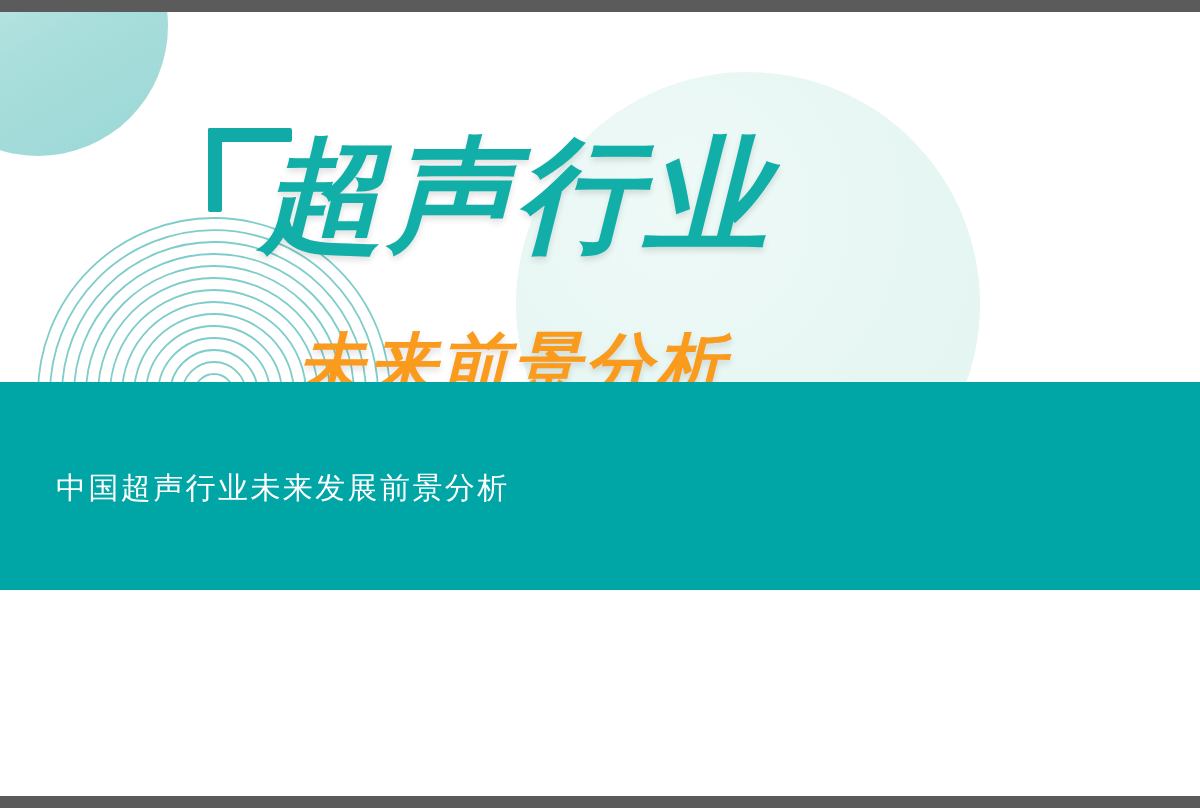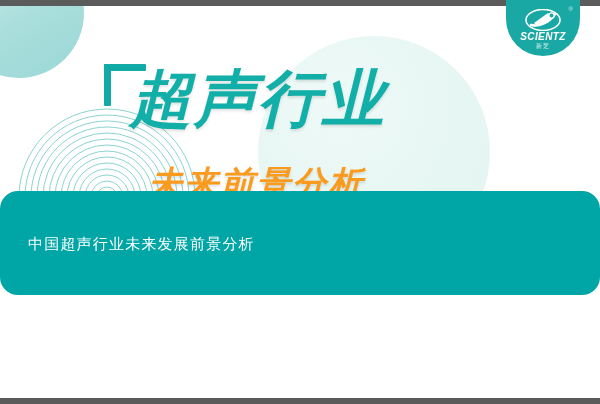--- a/index.html
+++ b/index.html
@@ -146,21 +146,20 @@
 
   
   .teal-band {
     position: absolute;
     left: 0;
     bottom: 0;
     width: 600px;
     height: 104px;
     background: #00a5a6;
     z-index: 20;
-    border-radius: 18px;
   }
   .band-caption {
     position: absolute;
     left: 28px;
     top: 44px;
     font-size: 15px;
     color: #ffffff;
     letter-spacing: 1.2px;
     white-space: nowrap;
   }
@@ -263,27 +262,16 @@
 
     <div class="headline line1">超声行业</div>
     <div class="headline line2">未来前景分析</div>
 
     <div class="teal-band">
       <div class="band-caption">中国超声行业未来发展前景分析</div>
     </div>
 
   </div>
 
-  <div class="badge">
-    <svg class="badge-mark" viewBox="0 0 36 22">
-      <ellipse cx="18" cy="11" rx="17" ry="10.5" fill="none" stroke="#ffffff" stroke-width="1.6"></ellipse>
-      <path d="M 6 16 C 13 18 24 14 30 5" fill="none" stroke="#ffffff" stroke-width="2.6" stroke-linecap="round"></path>
-      <path d="M 23 4 L 28 9 L 12 17 L 9 14 Z" fill="#ffffff"></path>
-      <circle cx="26.5" cy="6.5" r="2.6" fill="#1aa8a4" stroke="#ffffff" stroke-width="1.2"></circle>
-    </svg>
-    <div class="badge-reg">®</div>
-    <div class="badge-word">SCIENTZ</div>
-    <div class="badge-cn">新芝</div>
-  </div>
 
   <div class="frame-strip bottom"></div>
 
 </div>
 
 </body></html>

